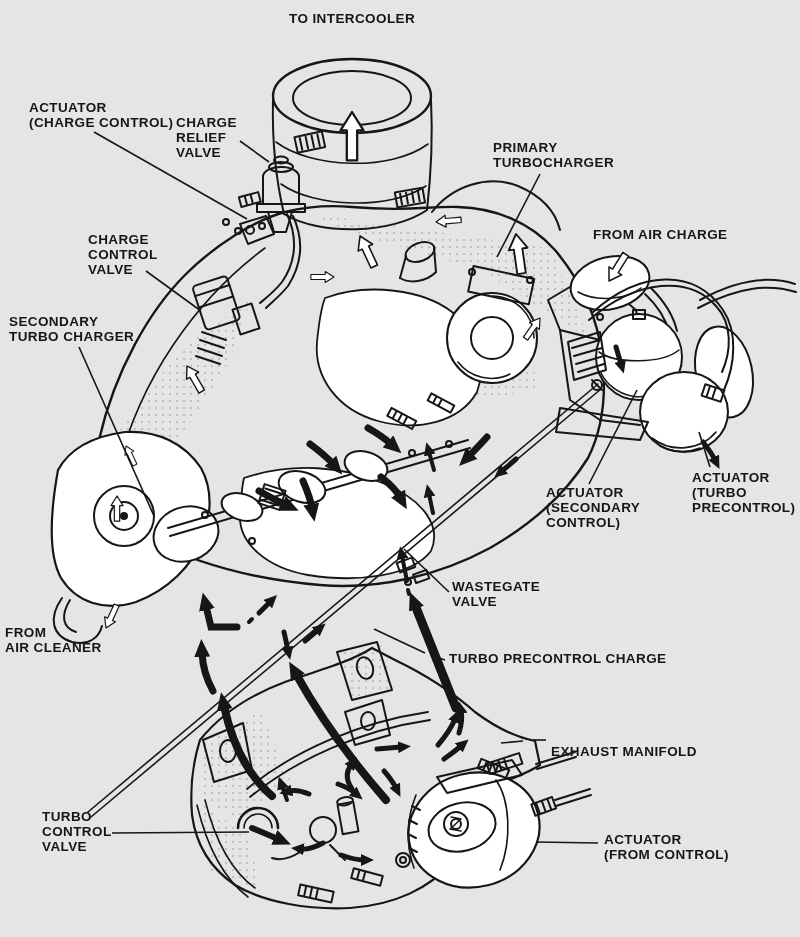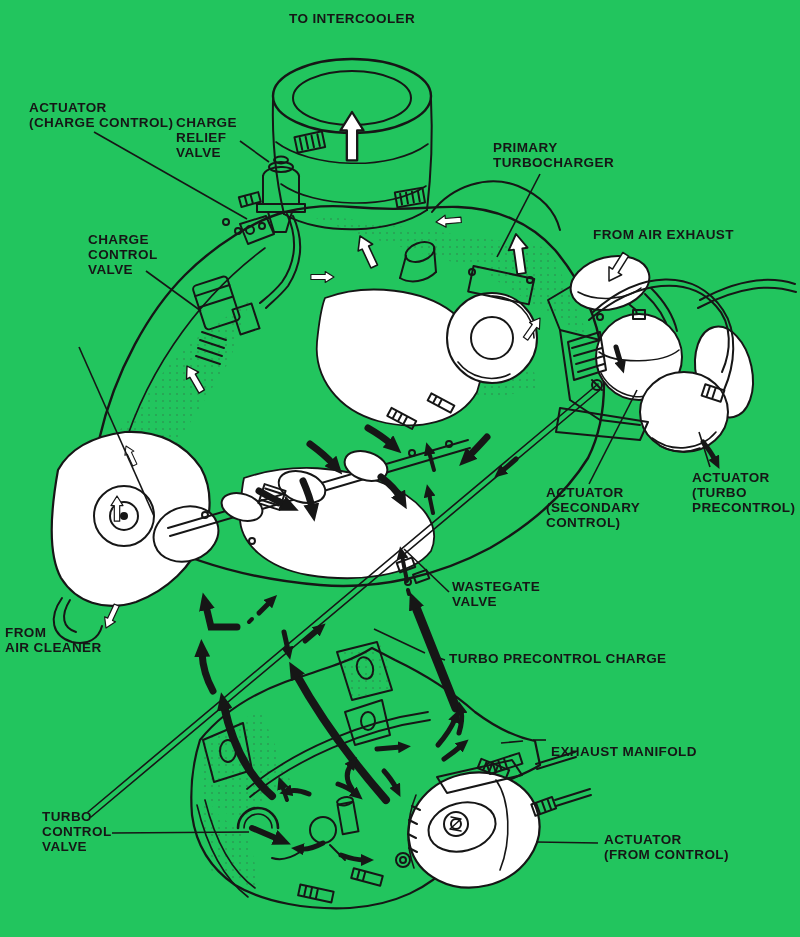--- a/index.html
+++ b/index.html
@@ -1,16 +1,16 @@
 <!DOCTYPE html>
 <html><head>
 <meta charset="utf-8">
 <style>
   html,body{margin:0;padding:0;background:#ffffff;}
-  .stage{position:relative;width:800px;height:937px;background:#22c55e;overflow:hidden;
+  .stage{position:relative;width:800px;height:937px;background:#e5e5e5;overflow:hidden;
          font-family:"Liberation Sans",sans-serif;}
   .stage svg{position:absolute;left:0;top:0;}
   .label{position:absolute;font-weight:bold;font-size:13.5px;line-height:15px;
          color:#161616;letter-spacing:.4px;white-space:nowrap;}
   .label span{display:block;}
 </style>
 </head>
 <body>
 
 <div class="stage">
@@ -374,21 +374,25 @@
   <div class="label" style="left:88px;top:232px">
     <span>CHARGE</span>
     <span>CONTROL</span>
     <span>VALVE</span>
   </div>
   <div class="label" style="left:493px;top:140px">
     <span>PRIMARY</span>
     <span>TURBOCHARGER</span>
   </div>
   <div class="label" style="left:593px;top:227px">
-    <span>FROM AIR EXHAUST</span>
+    <span>FROM AIR CHARGE</span>
+  </div>
+  <div class="label" style="left:9px;top:314px">
+    <span>SECONDARY</span>
+    <span>TURBO CHARGER</span>
   </div>
   <div class="label" style="left:546px;top:485px">
     <span>ACTUATOR</span>
     <span>(SECONDARY</span>
     <span>CONTROL)</span>
   </div>
   <div class="label" style="left:692px;top:470px">
     <span>ACTUATOR</span>
     <span>(TURBO</span>
     <span>PRECONTROL)</span>

